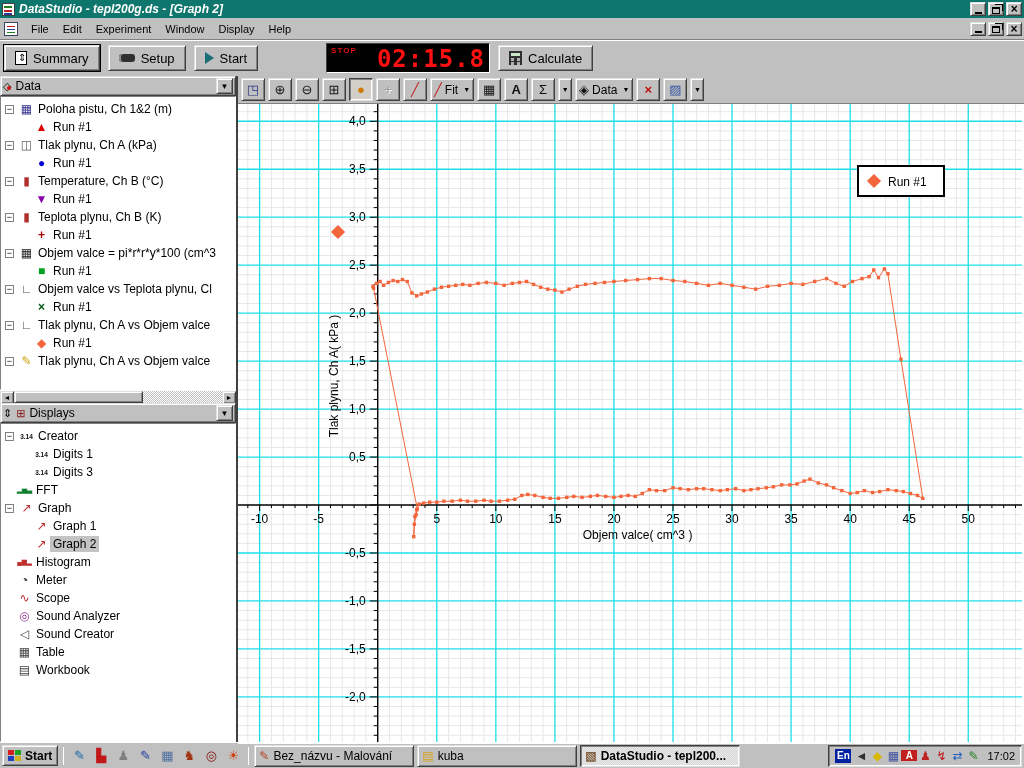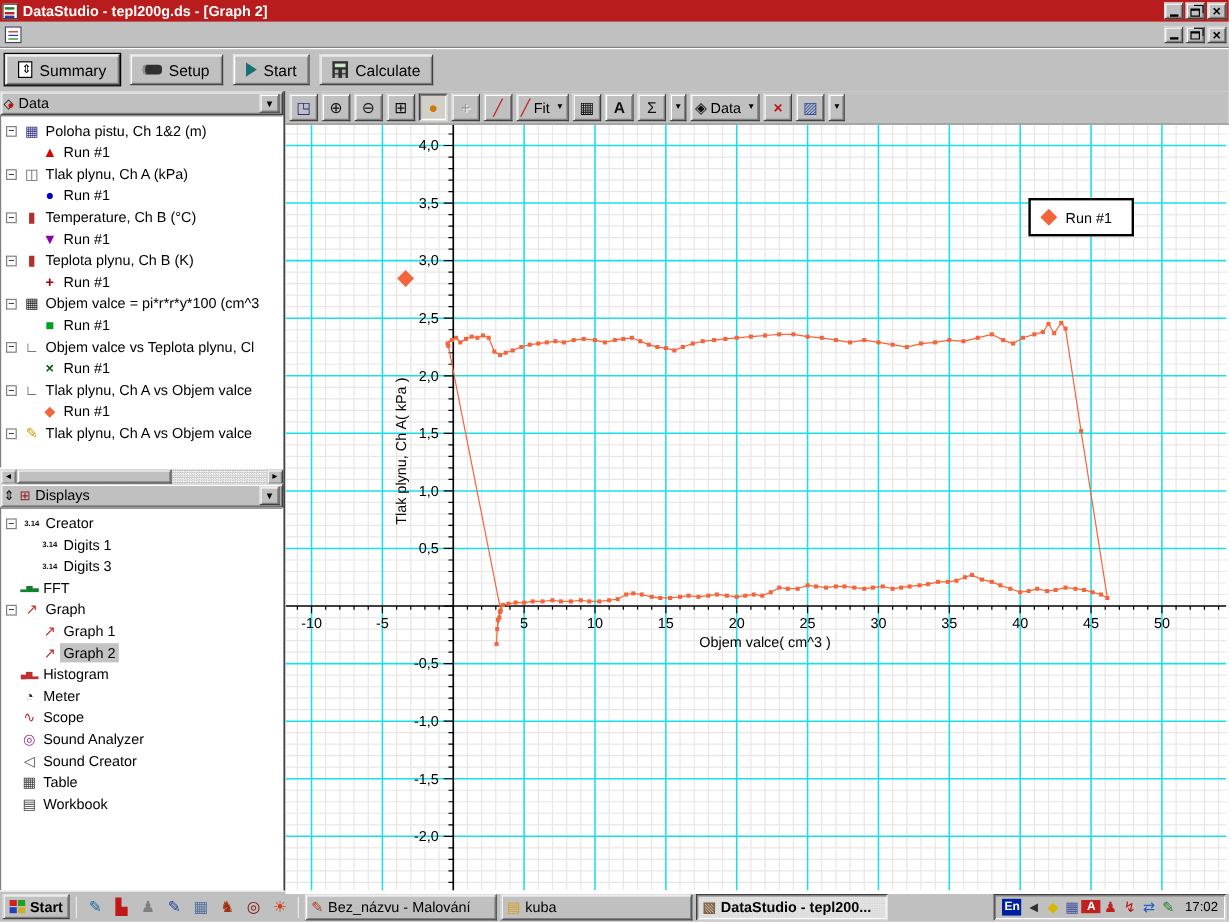--- a/index.html
+++ b/index.html
@@ -5,21 +5,21 @@
   * { margin:0; padding:0; box-sizing:border-box; }
   html,body { width:1024px; height:768px; overflow:hidden; }
   body { font-family:"Liberation Sans", sans-serif; font-size:11px; background:#c0c0c0; color:#000; }
 
   .out { background:#c0c0c0; border:1px solid; border-color:#dfdfdf #404040 #404040 #dfdfdf;
          box-shadow: inset 1px 1px 0 #fff, inset -1px -1px 0 #808080; }
   .in  { background:#c0c0c0; border:1px solid; border-color:#404040 #dfdfdf #dfdfdf #404040;
          box-shadow: inset 1px 1px 0 #808080, inset -1px -1px 0 #fff; }
 
   
-  .titlebar { height:18px; background:#b91c1c; display:flex; align-items:center; padding:1px 2px; }
+  .titlebar { height:18px; background:#0f766e; display:flex; align-items:center; padding:1px 2px;font-style:italic; }
   .titlebar .title { color:#fff; font-weight:bold; font-size:12px; margin-left:4px; flex:1;
                      white-space:nowrap; overflow:hidden; }
   .ds-icon { width:13px; height:13px; background:#fff; border:1px solid #404040; position:relative; flex:0 0 13px; }
   .ds-icon::before { content:""; position:absolute; left:1px; top:2px; width:8px; height:2px; background:#208020;
                      box-shadow:0 4px 0 #c02020, 0 7px 0 #2040a0; }
   .winbtns { display:flex; gap:2px; }
   .winbtn { width:16px; height:14px; display:flex; align-items:center; justify-content:center;
             font-size:9px; font-weight:bold; color:#000; }
   .glyph-min { width:7px; height:2px; background:#000; margin-top:7px; }
   .glyph-restore { width:8px; height:7px; border:1px solid #000; border-top-width:2px;
@@ -126,20 +126,21 @@
         <span class="glyph-restore"></span>
       </span>
     <span class="winbtn out">
         <span class="glyph-close">×</span>
       </span>
   </span>
 </div>
 
 <div class="menubar">
   <span class="doc-icon"></span>
+  <span id="menu-items"><span class="menu-item">File</span><span class="menu-item">Edit</span><span class="menu-item">Experiment</span><span class="menu-item">Window</span><span class="menu-item">Display</span><span class="menu-item">Help</span></span>
   <span class="winbtns">
     <span class="winbtn out">
         <span class="glyph-min"></span>
       </span>
     <span class="winbtn out">
         <span class="glyph-restore"></span>
       </span>
     <span class="winbtn out">
         <span class="glyph-close">×</span>
       </span>
@@ -152,20 +153,24 @@
     <span>Summary</span>
   </button>
   <button class="tbbtn out">
     <span class="setup-ic"></span>
     <span>Setup</span>
   </button>
   <button class="tbbtn out">
     <span class="start-ic"></span>
     <span>Start</span>
   </button>
+  <div class="timer">
+    <span class="stop">STOP</span>
+    <span class="digits">02:15.8</span>
+  </div>
   <button class="tbbtn out">
     <span class="calc-ic"></span>
     <span>Calculate</span>
   </button>
 </div>
 
 <div class="content">
   <div class="sidebar">
     <div class="panel-header out">
       <span class="ph-icon ph-data-icon">◇</span>

